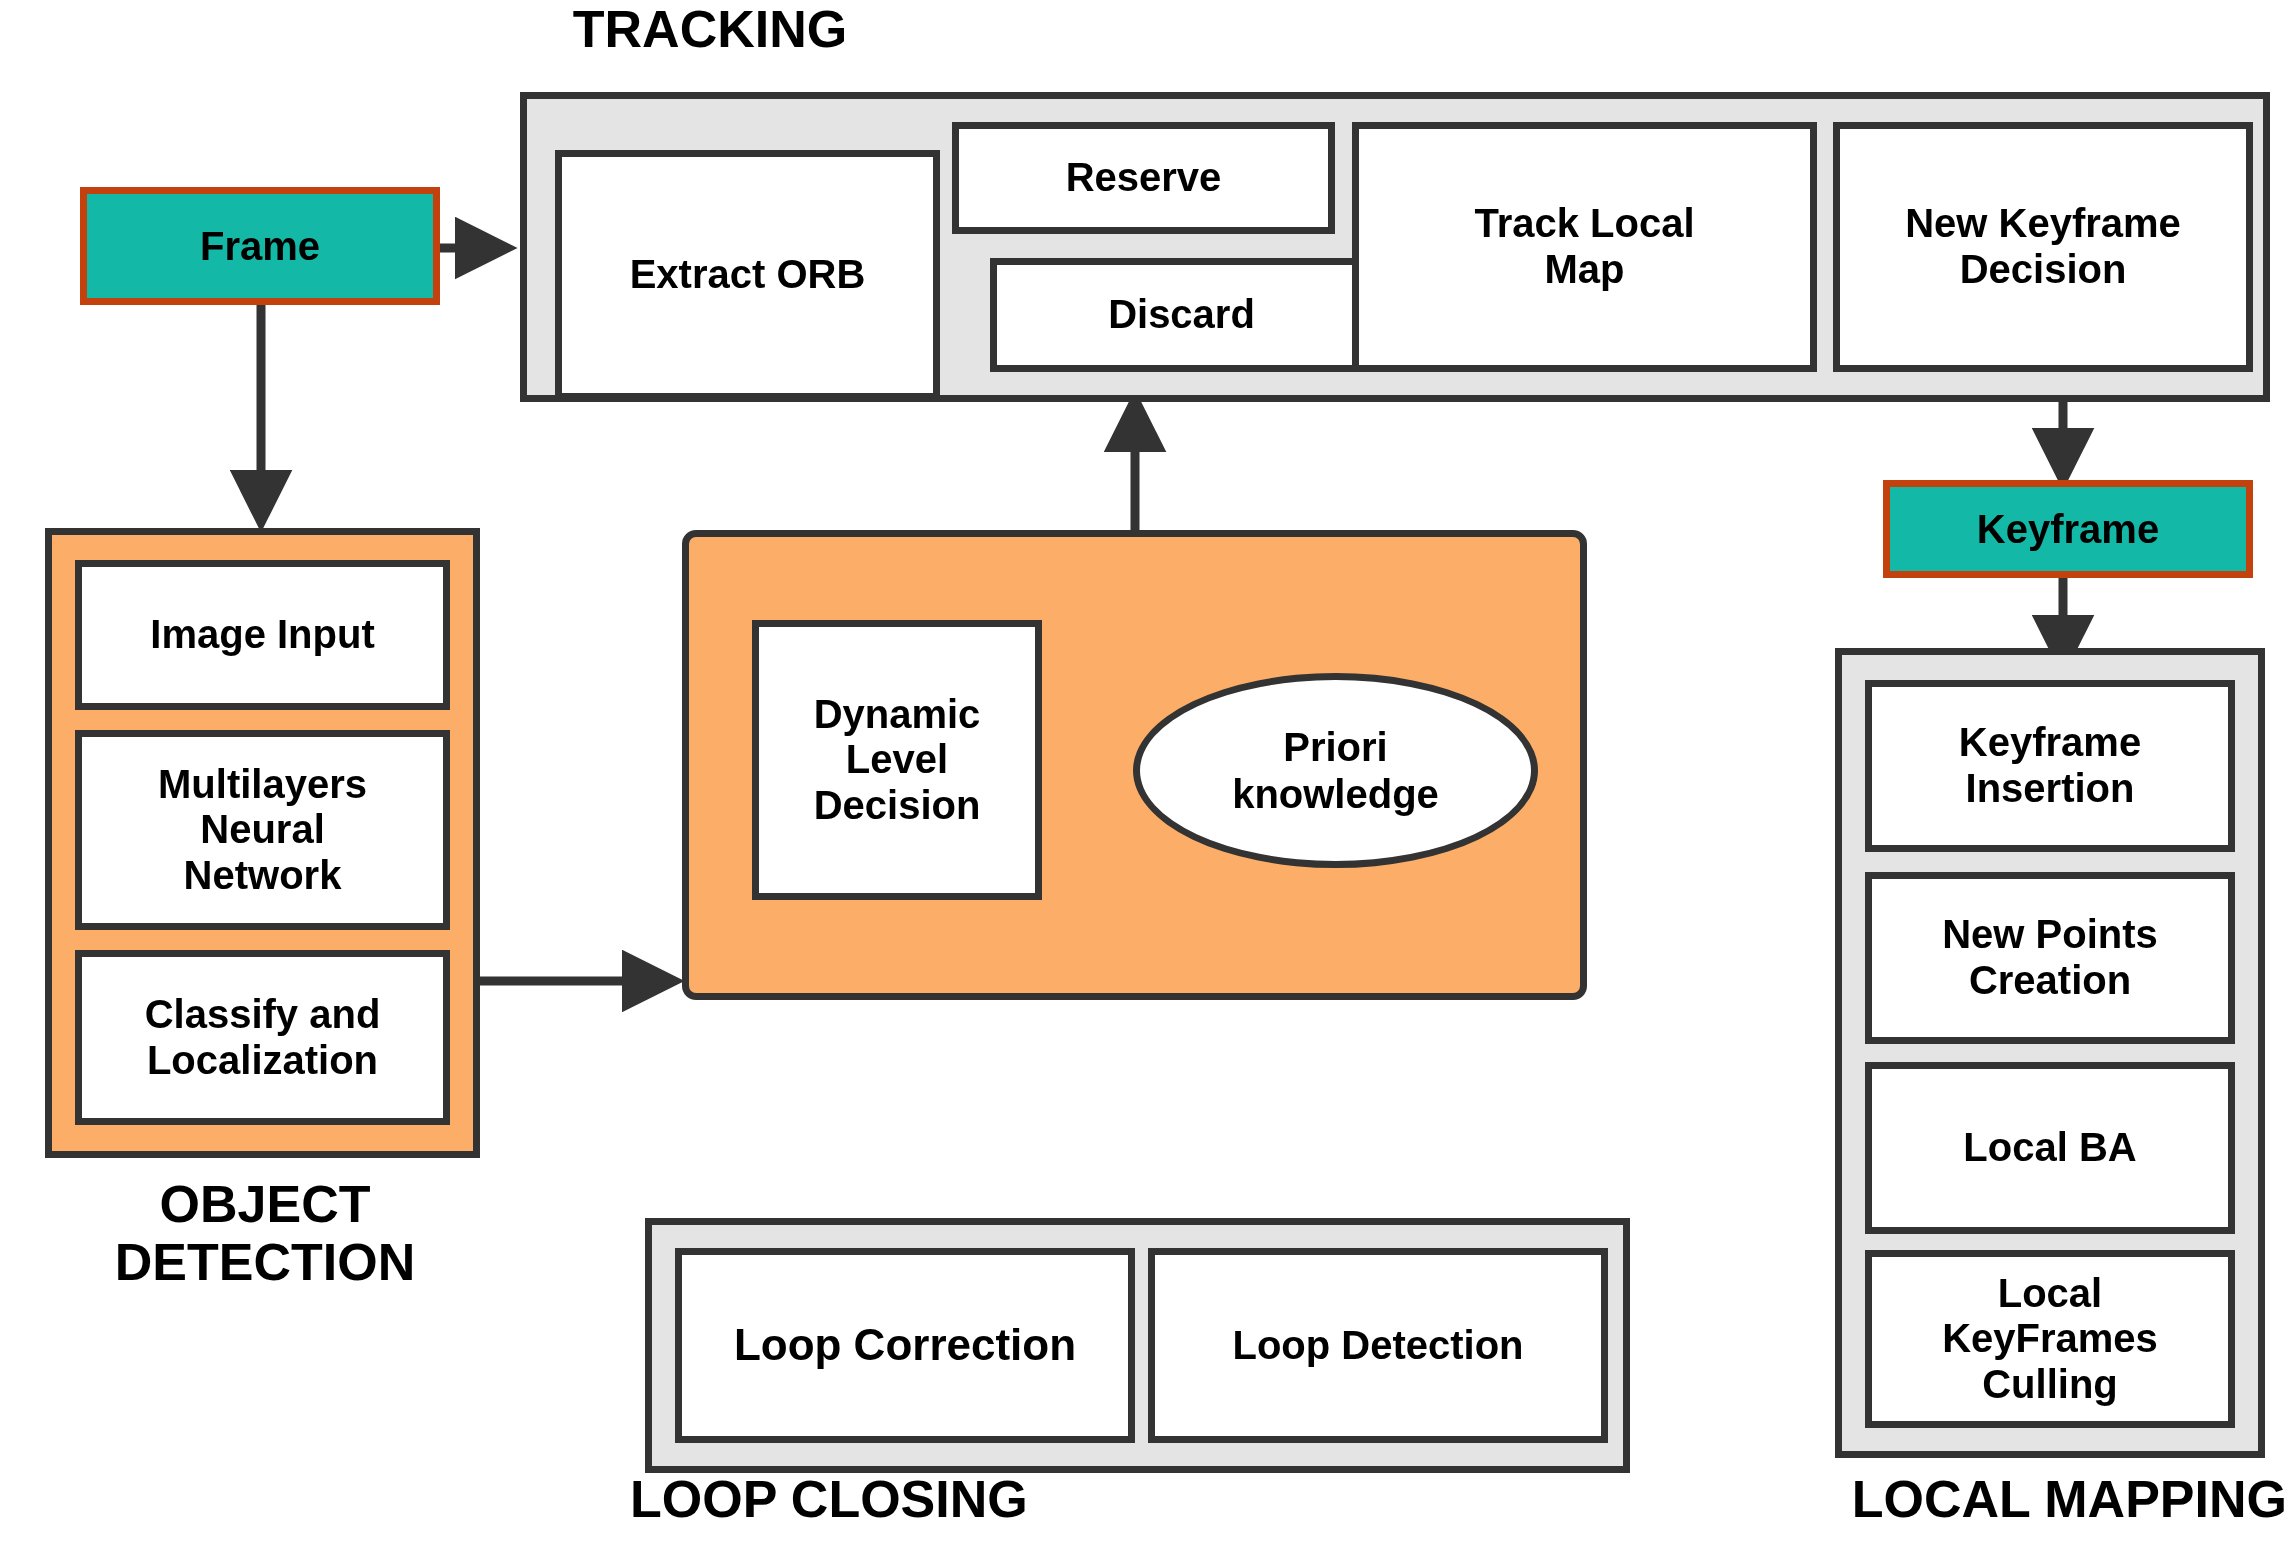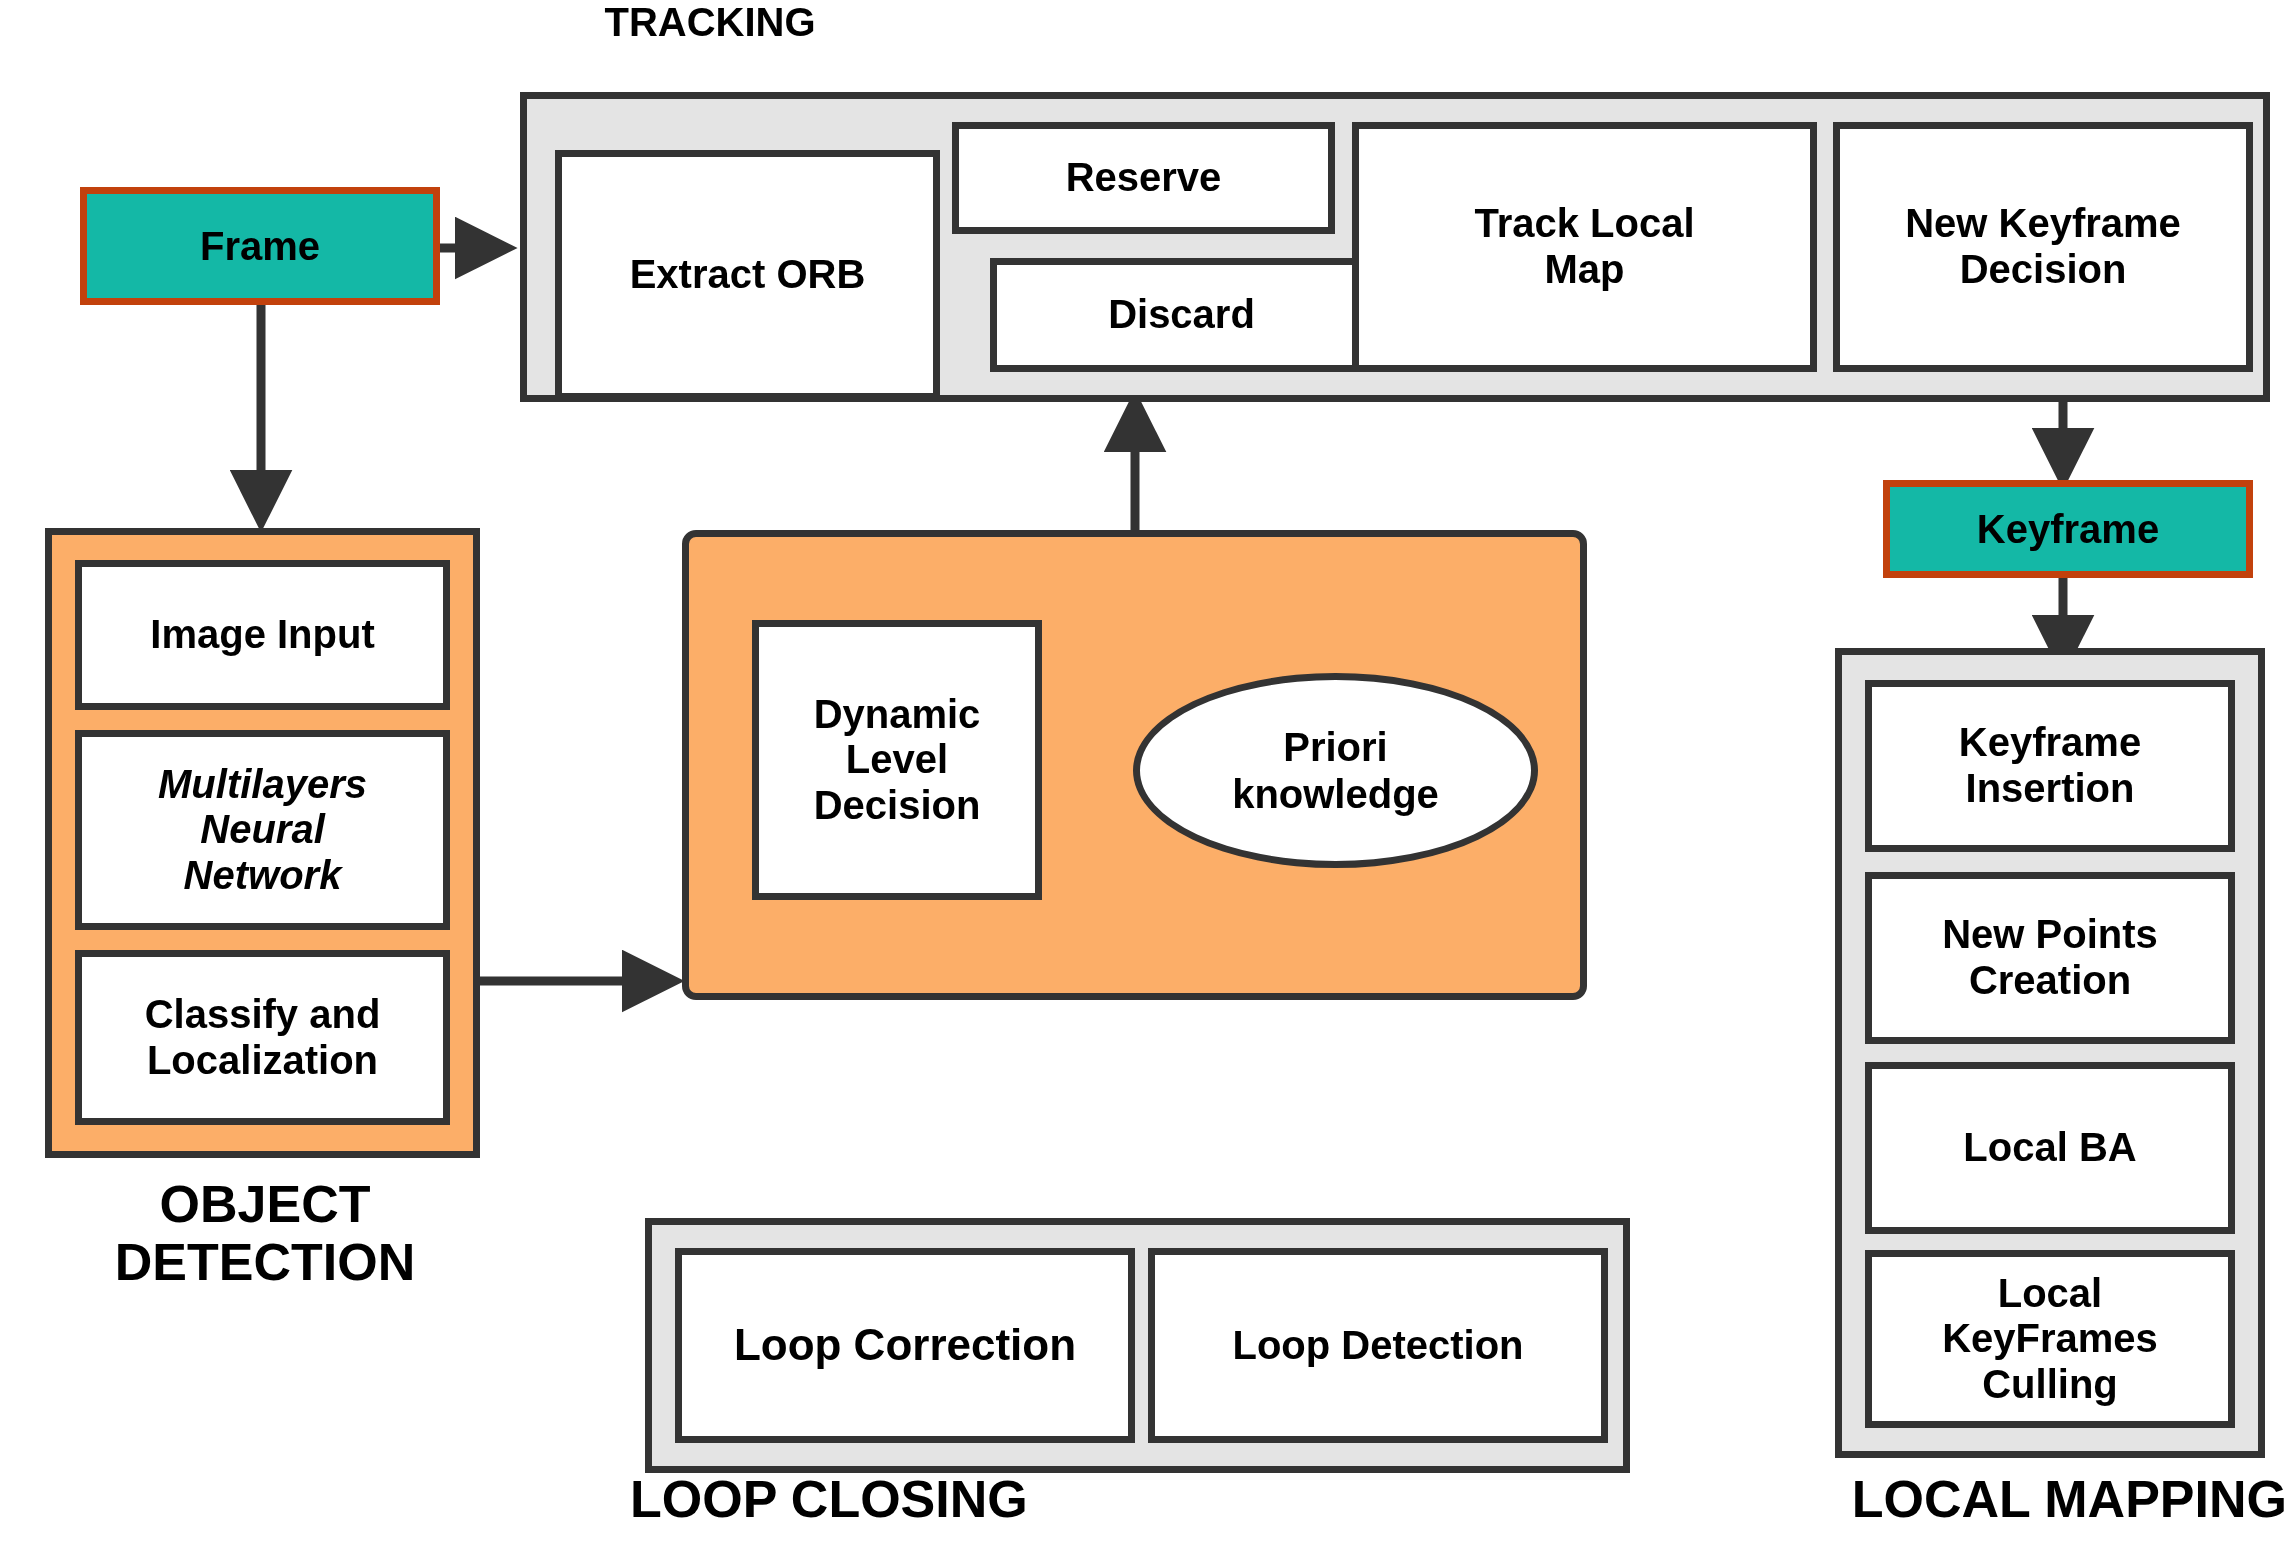--- a/index.html
+++ b/index.html
@@ -122,21 +122,21 @@
 
     <g>
       <line x1="2063" y1="392" x2="2063" y2="478" stroke="#333333" stroke-width="9" marker-end="url(#ah)"></line>
     </g>
 
     <g>
       <line x1="2063" y1="578" x2="2063" y2="665" stroke="#333333" stroke-width="9" marker-end="url(#ah)"></line>
     </g>
   </svg>
 
-  <div class="abs section-label" style="left:440px; top:0px; width:540px; font-size:40px;text-align:center;">TRACKING</div>
+  <div class="abs section-label" style="left:440px; top:0px; width:540px; font-size:52px;text-align:center;">TRACKING</div>
 
   <div class="abs group-box" style="left:520px; top:92px; width:1750px; height:310px;"></div>
 
   <div class="abs leaf-box" style="left:555px; top:122px; width:385px; height:250px; font-size:40px;margin-top:28px;">Extract ORB</div>
 
   <div class="abs leaf-box" style="left:952px; top:122px; width:383px; height:112px; font-size:40px;">Reserve</div>
 
   <div class="abs leaf-box" style="left:990px; top:258px; width:383px; height:114px; font-size:40px;">Discard</div>
 
   <div class="abs leaf-box" style="left:1352px; top:122px; width:465px; height:250px; font-size:40px; white-space:pre-line;">Track Local
@@ -144,21 +144,21 @@
 
   <div class="abs leaf-box" style="left:1833px; top:122px; width:420px; height:250px; font-size:40px; white-space:pre-line;">New Keyframe
 Decision</div>
 
   <div class="abs gray-node" style="left:80px; top:187px; width:360px; height:118px; font-size:40px;">Frame</div>
 
   <div class="abs orange-group" style="left:45px; top:528px; width:435px; height:630px;"></div>
 
   <div class="abs leaf-box" style="left:75px; top:560px; width:375px; height:150px; font-size:40px;">Image Input</div>
 
-  <div class="abs leaf-box" style="left:75px; top:730px; width:375px; height:200px; font-size:40px; white-space:pre-line;font-style:italic;">Multilayers
+  <div class="abs leaf-box" style="left:75px; top:730px; width:375px; height:200px; font-size:40px; white-space:pre-line;">Multilayers
 Neural
 Network</div>
 
   <div class="abs leaf-box" style="left:75px; top:950px; width:375px; height:175px; font-size:40px; white-space:pre-line;">Classify and
 Localization</div>
 
   <div class="abs section-label" style="left:0px; top:1175px; width:530px; font-size:52px;">OBJECT
 DETECTION</div>
 
   <div class="abs orange-panel" style="left:682px; top:530px; width:905px; height:470px;"></div>

